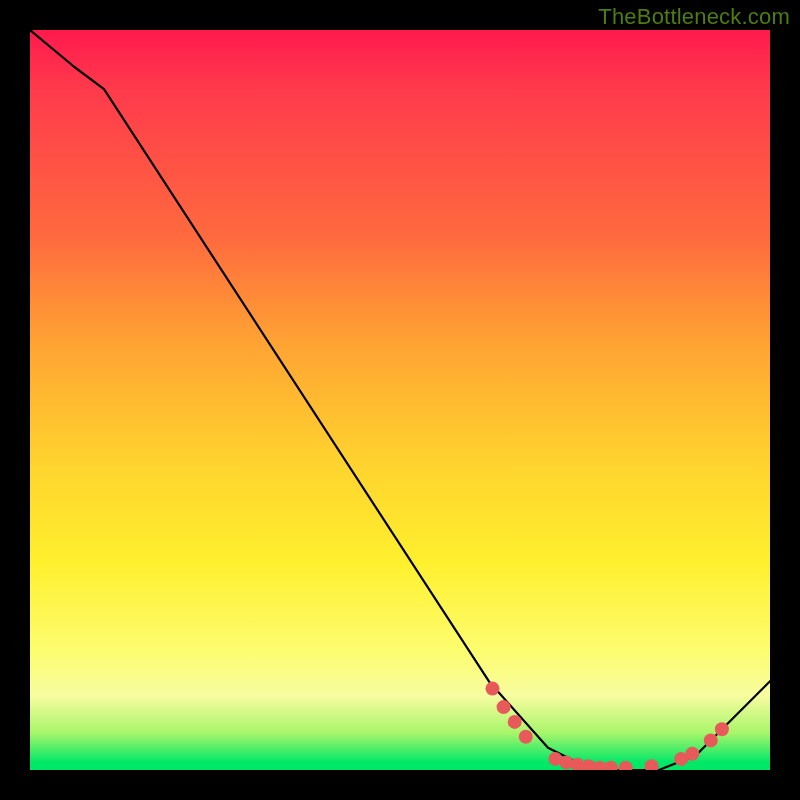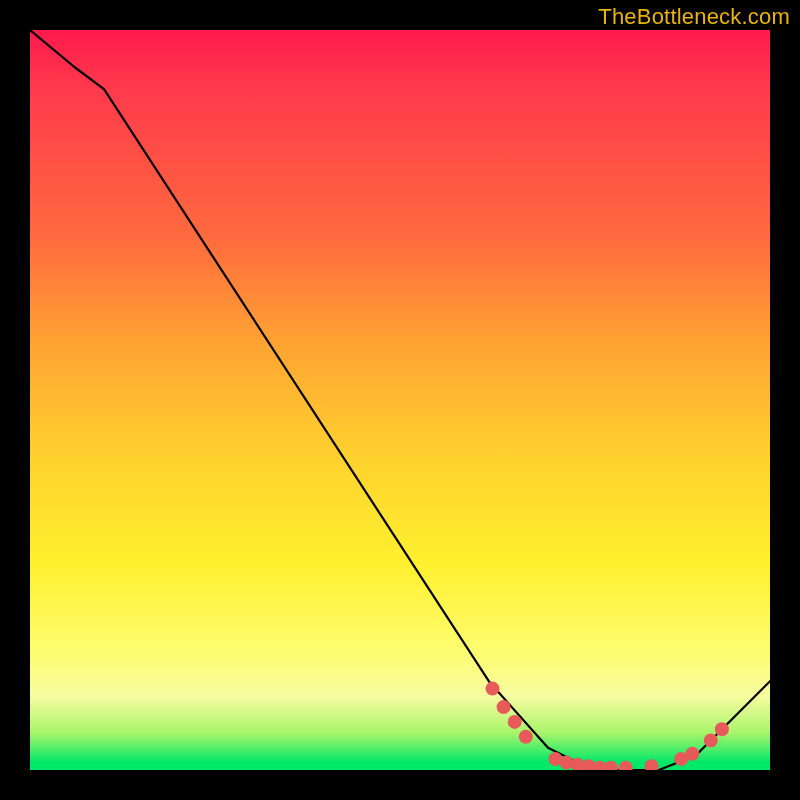--- a/index.html
+++ b/index.html
@@ -13,21 +13,21 @@
   }
   .frame {
     position: relative;
     width: 800px;
     height: 800px;
   }
   .watermark {
     position: absolute;
     top: 4px;
     right: 10px;
-    color: #eab308;
+    color: #4d7c0f;
     font-size: 22px;
     letter-spacing: 0.2px;
     z-index: 10;
     user-select: none;
     text-align: right;
   }
   .plot {
     position: absolute;
     left: 30px;
     top: 30px;

